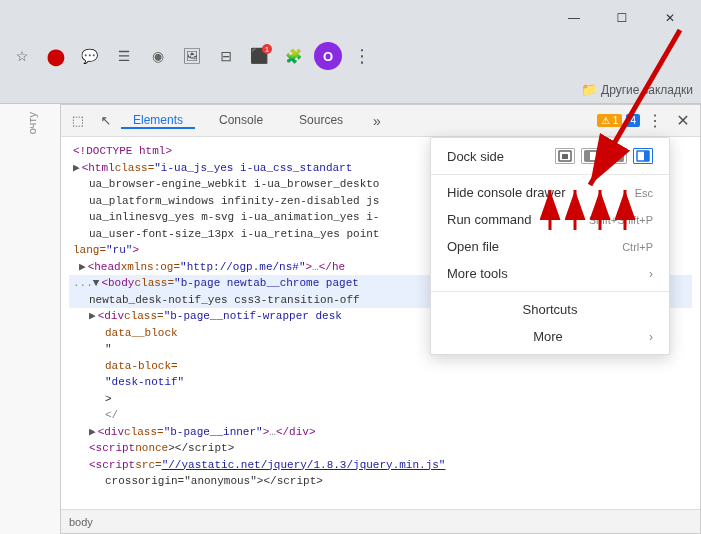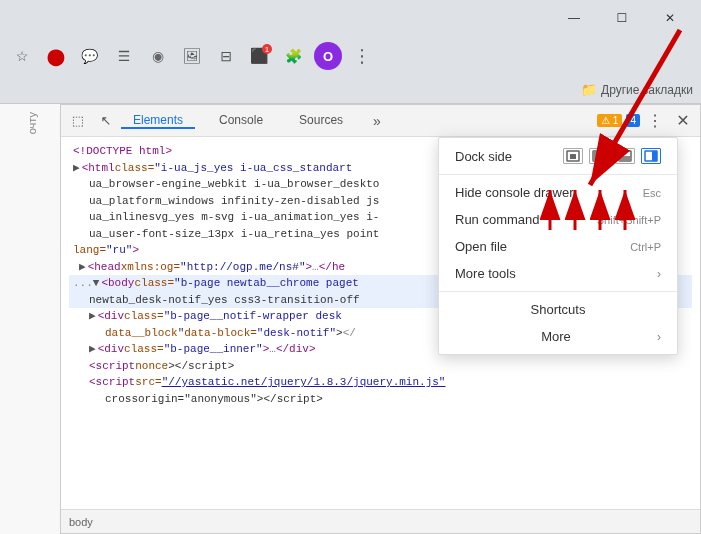--- a/index.html
+++ b/index.html
@@ -256,21 +256,21 @@
       align-items: center;
       padding: 0 8px;
       font-size: 11px;
       color: #666;
     }
 
     
     .dropdown-menu {
       position: absolute;
       top: 32px;
-      right: 22px;
+      right: 30px;
       width: 240px;
       background: #fff;
       border: 1px solid #ddd;
       box-shadow: 0 4px 16px rgba(0,0,0,0.18);
       z-index: 100;
       border-radius: 2px;
     }
     .menu-section {
       padding: 4px 0;
       border-bottom: 1px solid #e8e8e8;
@@ -460,21 +460,21 @@
       </div>
       <div class="code-line highlighted-line" style="padding-left: 20px;">
         <span>newtab_desk-notif_yes css3-transition-off</span>
       </div>
       <div class="code-line" style="padding-left: 20px;">
         <span class="expand-arrow">▶</span>
         <span class="html-tag">&lt;div</span>
         <span class="html-attr"> class=</span>
         <span class="html-value">"b-page__notif-wrapper desk</span>
       </div>
-      <div class="code-line" style="padding-left: 36px;">
+      <div class="code-line" style="padding-left: 36px; flex-direction: column;">
         <span class="html-attr">data__block</span>
           <span>" </span>
           <span class="html-attr">data-block=</span>
           <span class="html-value">"desk-notif"</span>
           <span>&gt;</span>
           <span class="ellipsis">&lt;/</span>
       </div>
       <div class="code-line" style="padding-left: 20px;">
         <span class="expand-arrow">▶</span>
         <span class="html-tag">&lt;div</span>

